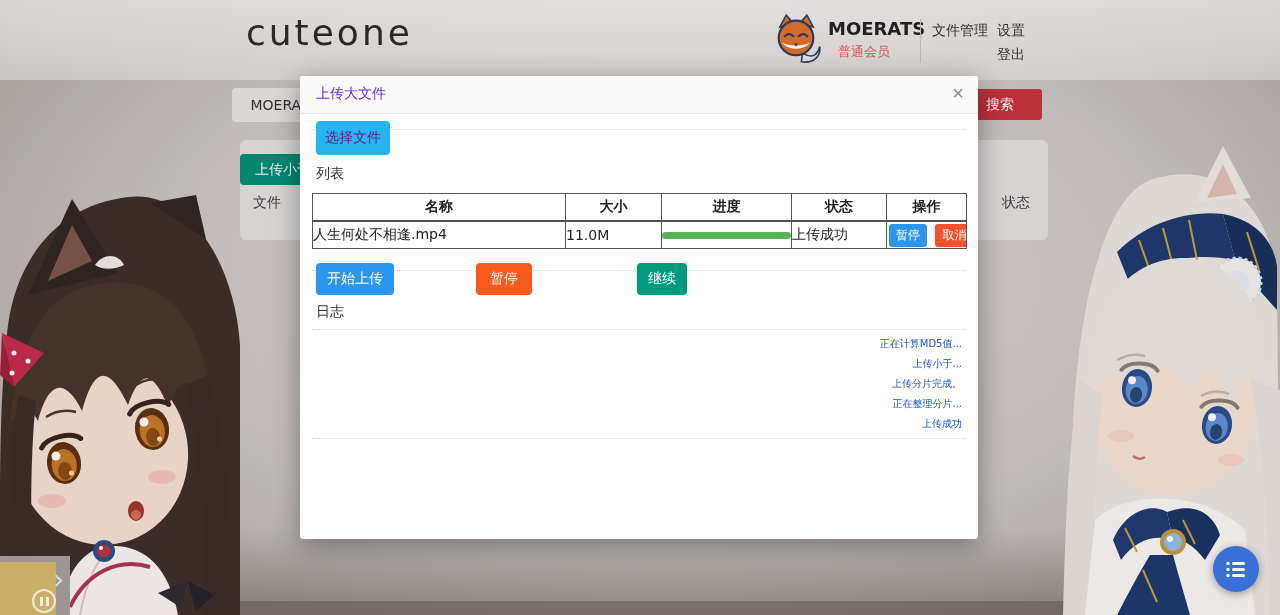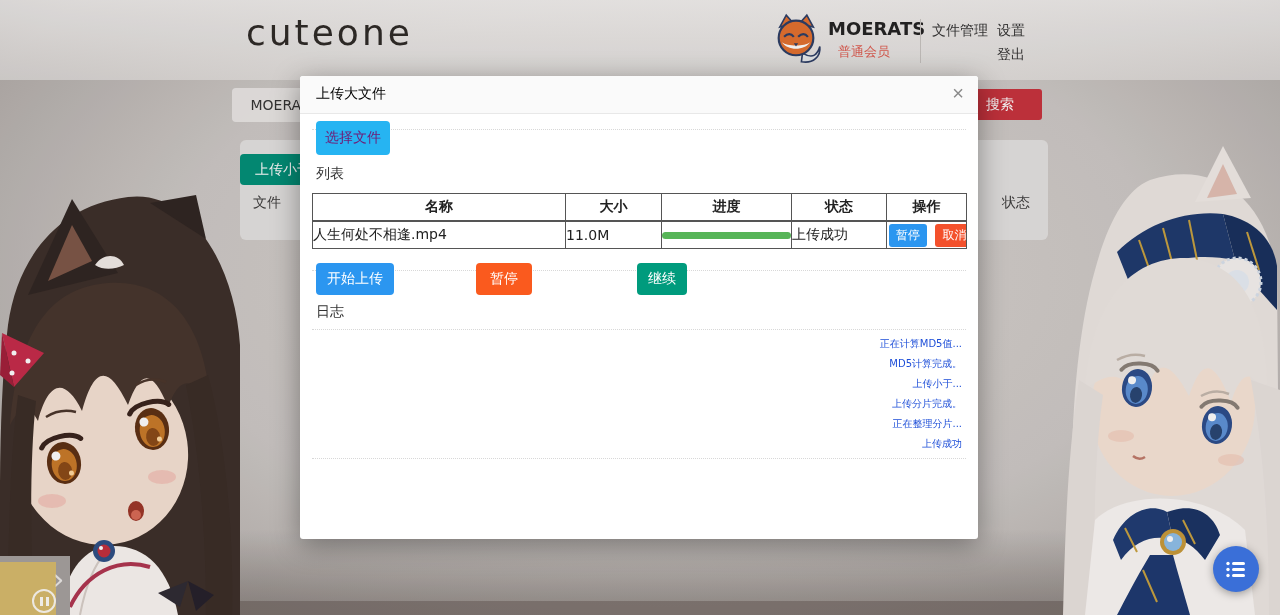--- a/index.html
+++ b/index.html
@@ -57,21 +57,21 @@
   .fab{position:absolute;left:1213px;top:546px;width:46px;height:46px;border-radius:50%;z-index:3;
     background:#3a6fd8;border:none;cursor:pointer;box-shadow:0 2px 8px rgba(0,0,0,.35);
     display:flex;align-items:center;justify-content:center;}
 
   
   .backdrop{position:absolute;inset:0;background:rgba(40,34,30,.07);z-index:2;}
   .modal{position:absolute;left:300px;top:76px;width:678px;height:463px;z-index:4;
     background:#fff;border-radius:3px;box-shadow:0 6px 28px rgba(0,0,0,.38);}
   .modal-title{position:absolute;top:0;left:0;right:0;height:37px;background:#fafafa;
     border-bottom:1px solid #e8e8e8;border-radius:3px 3px 0 0;}
-  .modal-title .ttl{position:absolute;left:16px;top:9px;font-size:14px;color:#000000;}
+  .modal-title .ttl{position:absolute;left:16px;top:9px;font-size:14px;color:#6d28d9;}
   .modal-close{position:absolute;right:12px;top:5px;font-size:20px;color:#8a8a8a;cursor:pointer;
     background:none;border:none;line-height:1;padding:2px;}
   .modal-body{position:absolute;top:37px;left:0;right:0;bottom:0;}
   .dotline{position:absolute;left:12px;right:12px;border-top:1px dotted #d8d8d8;}
   .dl-a{top:16px;} .dl-b{top:157px;}
   .choose-btn{position:absolute;left:16px;top:8px;width:74px;height:34px;background:#26b4f2;
     border:none;border-radius:4px;color:#701a75;font-size:14px;cursor:pointer;}
   .list-label{position:absolute;left:16px;top:52px;font-size:14px;color:#333;font-family:Liberation Mono, monospace;}
   .up-table{position:absolute;left:12px;top:80px;width:654px;border-collapse:collapse;table-layout:fixed;}
   .up-table th,.up-table td{border:1px solid #555;font-size:14px;color:#222;height:26px;
@@ -303,21 +303,20 @@
       </table>
 
       <div class="dotline dl-b"></div>
       <button class="big-btn btn-start">开始上传</button>
       <button class="big-btn btn-pause">暂停</button>
       <button class="big-btn btn-resume">继续</button>
 
       <div class="log-label">日志</div>
       <div class="log-box">
         <div class="log-line">正在计算MD5值...</div>
-        <div class="log-line">MD5计算完成。</div>
         <div class="log-line">上传小于...</div>
         <div class="log-line">上传分片完成。</div>
         <div class="log-line">正在整理分片...</div>
         <div class="log-line">上传成功</div>
       </div>
     </div>
   </div>
 
 </div>
 

